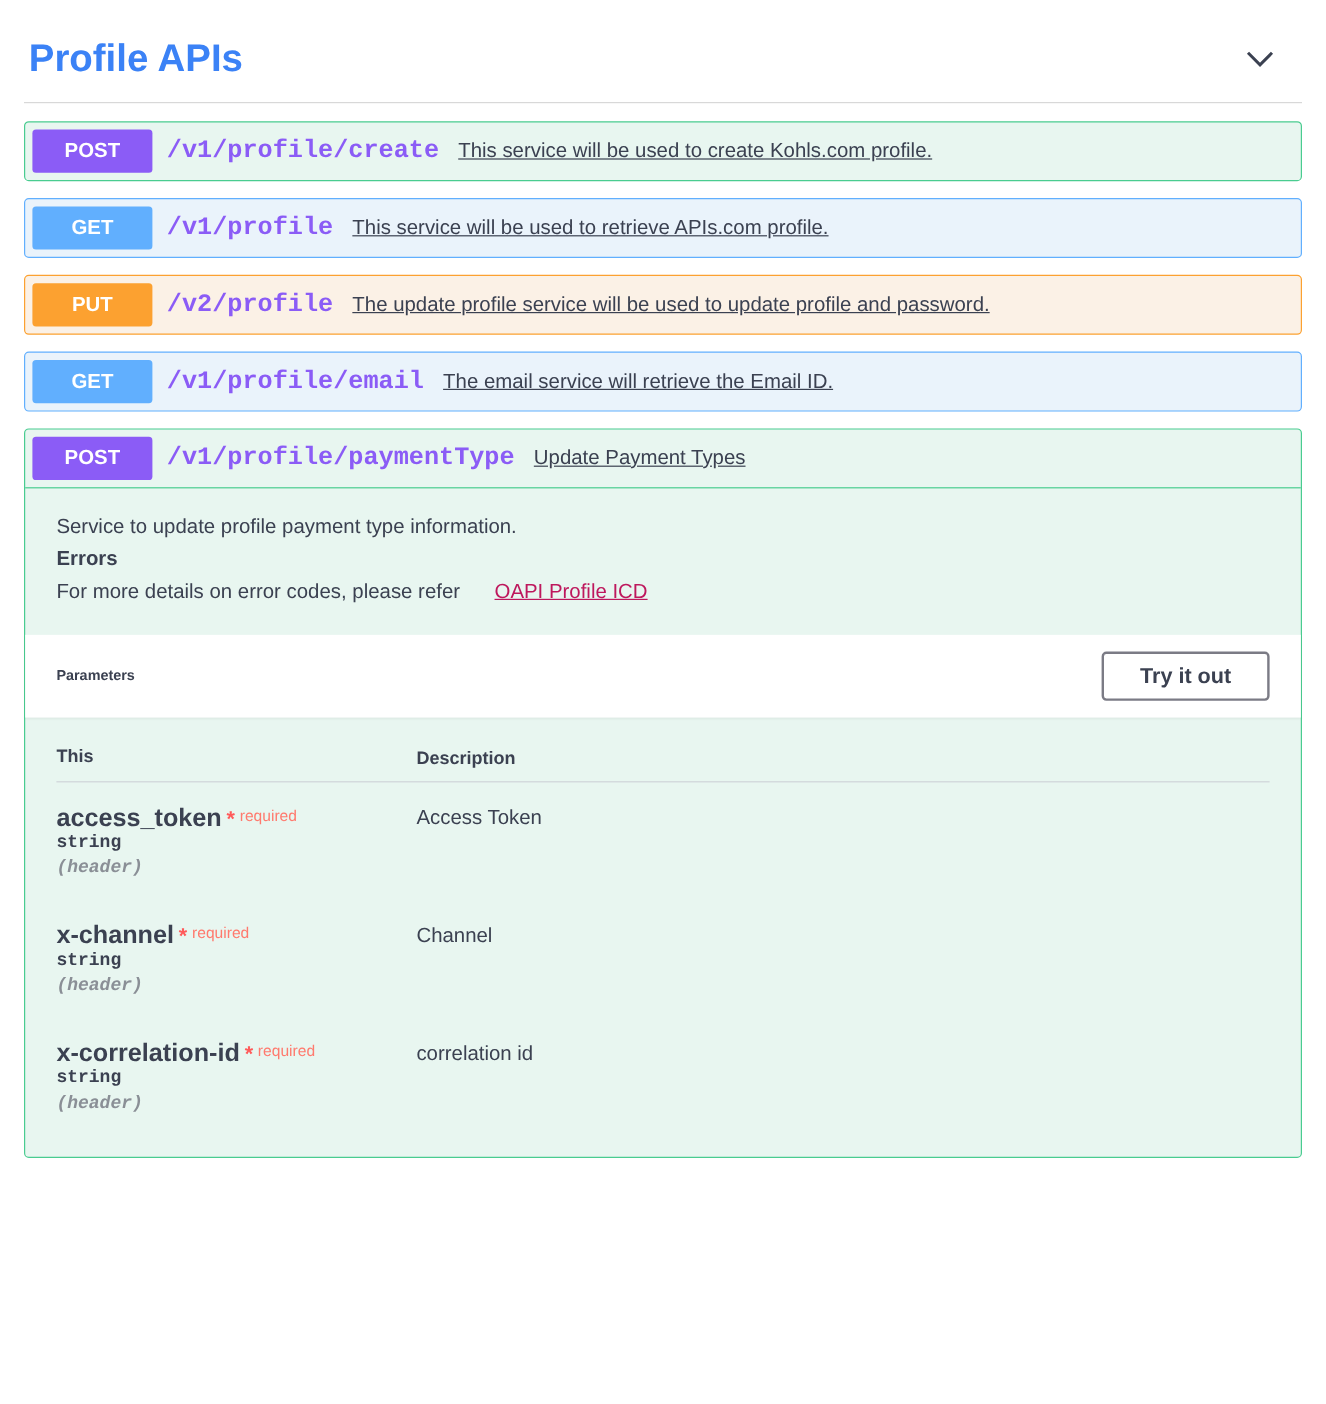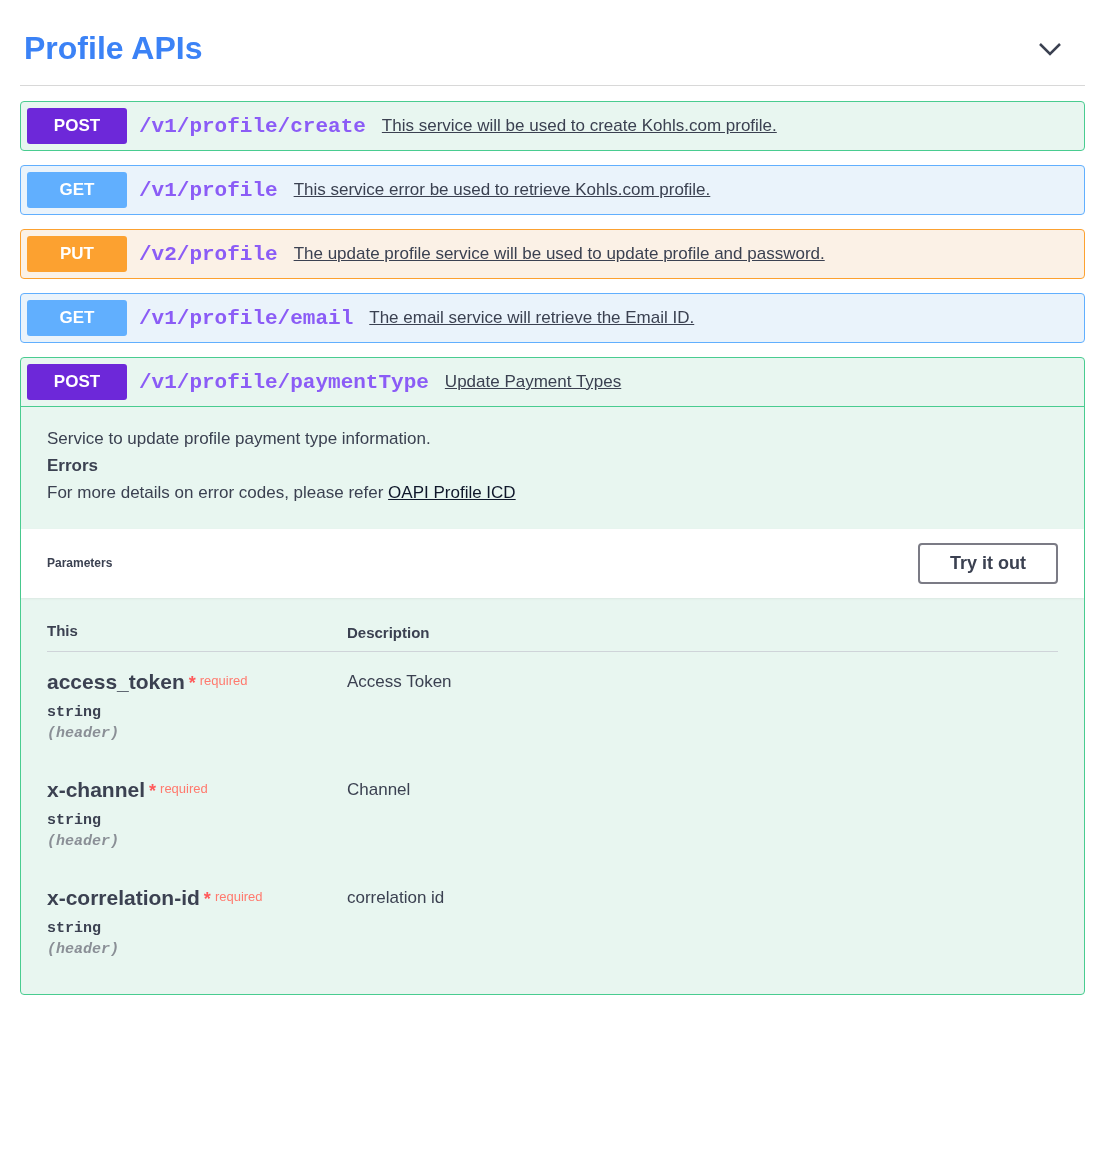--- a/index.html
+++ b/index.html
@@ -63,39 +63,39 @@
     color: #8b5cf6;
     margin-right: 16px;
   }
   .summary-desc {
     font-size: 17px;
     color: #3b4151;
     text-decoration: underline;
   }
   
   .opblock.post { border-color: #49cc90; background: #e8f6f0; }
-  .opblock.post .method-badge { background: #6d28d9; }
+  .opblock.post .method-badge { background: #8b5cf6; }
   
   .opblock.get { border-color: #61affe; background: #eaf3fb; }
   .opblock.get .method-badge { background: #61affe; }
   
   .opblock.put { border-color: #fca130; background: #fbf1e6; }
   .opblock.put .method-badge { background: #fca130; }
   
   .opblock-body {
     border-top: 1px solid #49cc90;
   }
   .opblock-desc {
     padding: 18px 26px 22px 26px;
     font-size: 17px;
     color: #3b4151;
     line-height: 1.6;
   }
   .opblock-desc strong { font-weight: 700; }
-  .opblock-desc a { color: #0f172a; text-decoration: underline; }
+  .opblock-desc a { color: #be185d; text-decoration: underline; margin-left: 24px; }
   .param-header {
     background: #fff;
     display: flex;
     justify-content: space-between;
     align-items: center;
     padding: 14px 26px;
     box-shadow: 0 1px 2px rgba(0,0,0,0.06);
   }
   .param-header h4 {
     font-size: 12px;
@@ -135,21 +135,20 @@
     color: #3b4151;
     display: inline;
   }
   .req-star { color: #ff5a5a; font-size: 18px; font-weight: 700; margin-left: 4px;}
   .req-label { color: #ff7a6e; font-size: 13px; font-weight: 400; margin-left: 4px; position: relative; top: -4px;}
   .param-type {
     font-family: "Courier New", monospace;
     font-weight: 700;
     font-size: 15px;
     color: #3b4151;
-    margin-top: 10px;
   }
   .param-in {
     font-family: "Courier New", monospace;
     font-style: italic;
     font-weight: 700;
     font-size: 15px;
     color: #8a8f96;
     margin-top: 4px;
   }
 </style>
@@ -170,21 +169,21 @@
       <div class="opblock-summary">
         <span class="method-badge">POST</span>
         <span class="path">/v1/profile/create</span>
         <span class="summary-desc">This service will be used to create Kohls.com profile.</span>
       </div>
     </div>
     <div class="opblock get">
       <div class="opblock-summary">
         <span class="method-badge">GET</span>
         <span class="path">/v1/profile</span>
-        <span class="summary-desc">This service error be used to retrieve Kohls.com profile.</span>
+        <span class="summary-desc">This service will be used to retrieve APIs.com profile.</span>
       </div>
     </div>
     <div class="opblock put">
       <div class="opblock-summary">
         <span class="method-badge">PUT</span>
         <span class="path">/v2/profile</span>
         <span class="summary-desc">The update profile service will be used to update profile and password.</span>
       </div>
     </div>
     <div class="opblock get">

